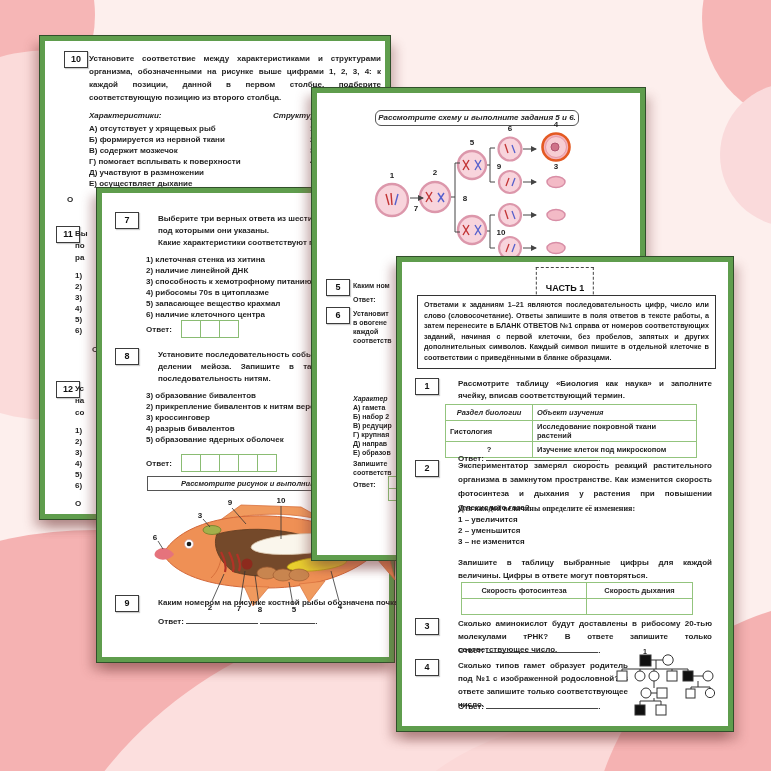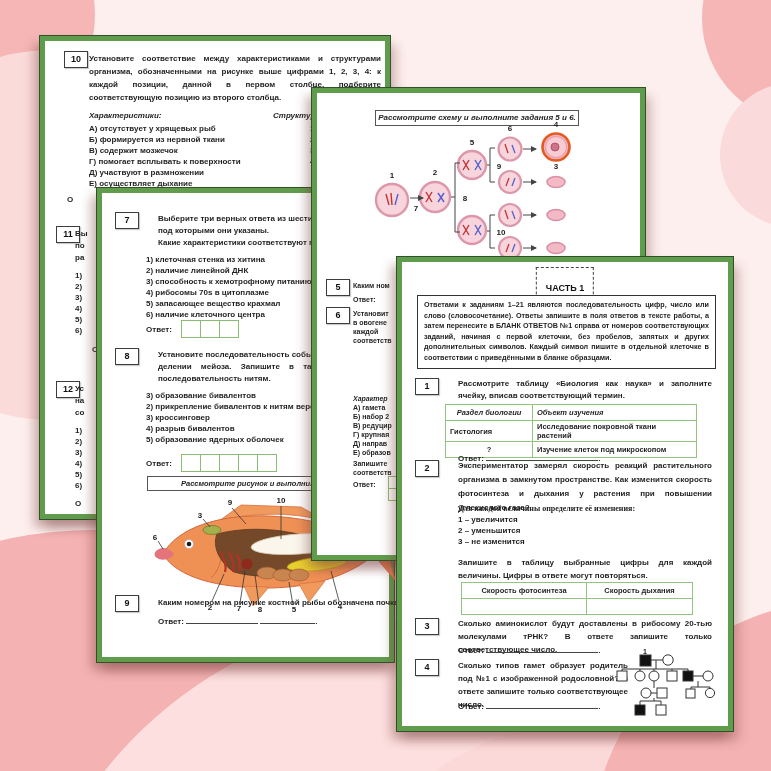--- a/index.html
+++ b/index.html
@@ -173,21 +173,21 @@
   <div class="qnum" style="left:18px;top:407px;">9</div>
   <div class="abs t f8 nw" style="left:61px;top:409px;">Каким номером на рисунке костной рыбы обозначена почка?</div>
   <div class="abs t f8 nw" style="left:61px;top:428px;">
     <span>Ответ:</span>
     <span class="ansline" style="width:72px;"></span>
     <span class="ansline" style="width:55px;"></span>.
   </div>
 </div>
 
 <div class="page" style="left:312px;top:88px;width:333px;height:472px;z-index:3;">
-  <div class="capbox nw" style="left:63px;top:22px;width:202px;font-size:8px;line-height:14px;height:14px;">Рассмотрите схему и выполните задания 5 и 6.</div>
+  <div class="capbox nw" style="left:63px;top:22px;width:202px;font-size:8px;line-height:14px;height:14px;border-radius:6px;">Рассмотрите схему и выполните задания 5 и 6.</div>
 
   <svg class="abs" style="left:60px;top:30px;" width="268" height="155" viewBox="0 0 268 155">
     <defs>
         <marker id="ah" markerWidth="6" markerHeight="6" refX="5" refY="3" orient="auto">
           <path d="M0,0 L6,3 L0,6 Z" fill="#444"></path>
         </marker>
       </defs>
     <g>
       <circle cx="20" cy="82" r="16" fill="#f8d4dc" stroke="#dc97ab" stroke-width="2.4"></circle>
       <g transform="translate(20,82)" stroke-width="1.4" fill="none">

